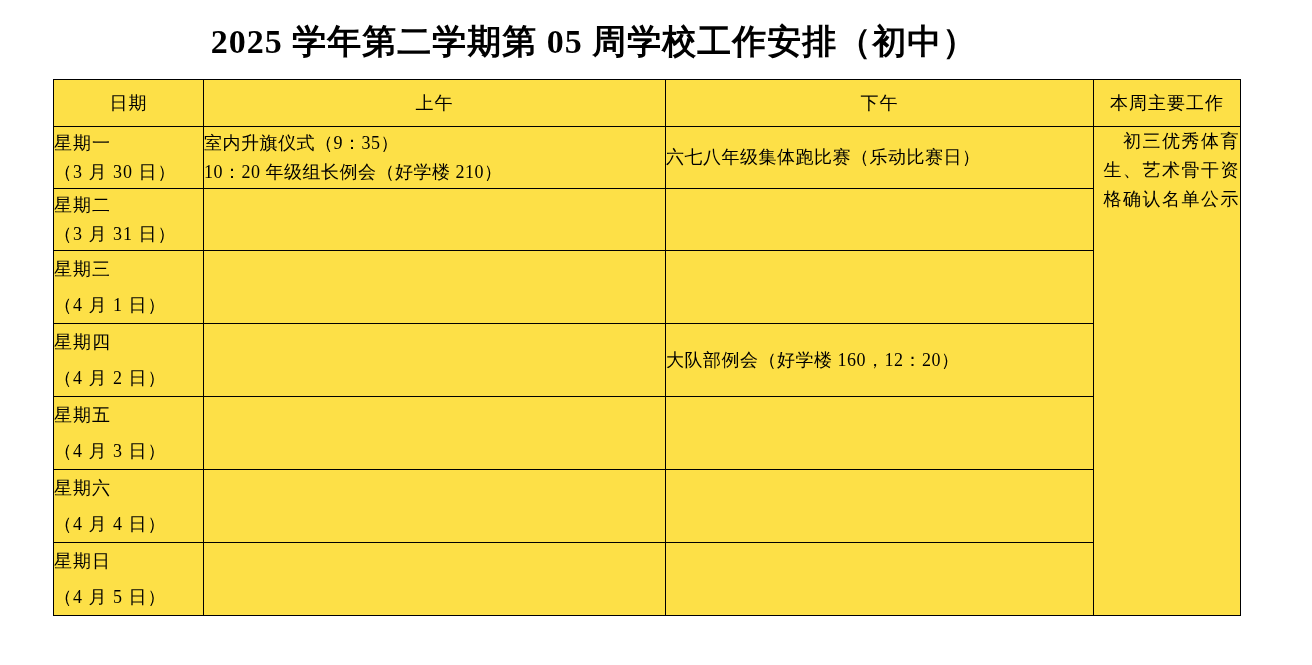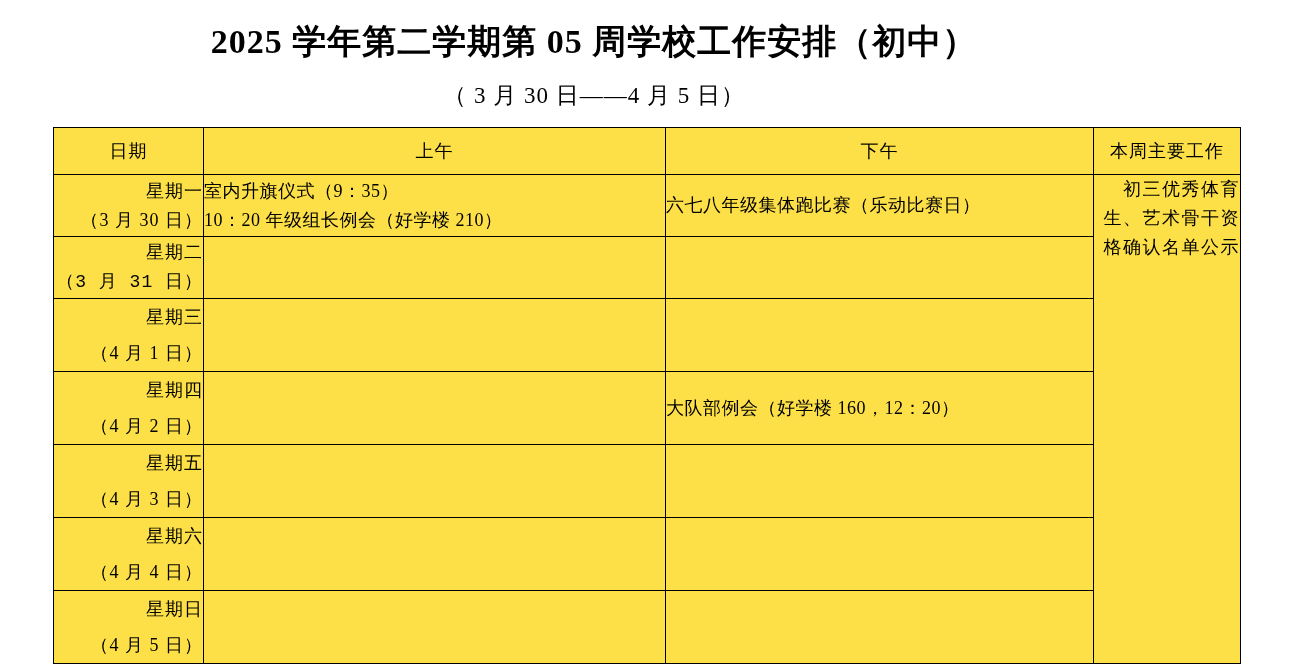--- a/index.html
+++ b/index.html
@@ -42,33 +42,33 @@
   table.schedule th,
   table.schedule td {
     border: 1.5px solid #000;
     padding: 0;
     font-size: 18px;
     font-weight: normal;
     background: #fde047;
   }
   thead tr { height: 47px; }
   tbody tr:nth-child(1) { height: 62px; }
-  tbody tr:nth-child(2) { height: 62px; font-family: Liberation Mono, monospace; }
+  tbody tr:nth-child(2) { height: 62px; }
   tbody tr:nth-child(3) { height: 71px; }
   tbody tr:nth-child(4) { height: 69px; }
   tbody tr:nth-child(5) { height: 67px; }
   tbody tr:nth-child(6) { height: 68px; }
   tbody tr:nth-child(7) { height: 66px; margin-top: 19px; }
   th.hdr {
     text-align: center;
     vertical-align: middle;
     letter-spacing: 1px;
   }
   td.date-cell {
-    text-align: right;
+    text-align: left;
     vertical-align: middle;
   }
   .date-inner { letter-spacing: 1px; }
   tbody tr:nth-child(-n+2) .date-inner { line-height: 29px; }
   tbody tr:nth-child(n+3) .date-inner { line-height: 36px; }
   td.task-cell {
     text-align: left;
     vertical-align: middle;
     padding: 2px 10px;
     white-space: pre-line;
@@ -82,21 +82,20 @@
     font-size: 19px;
     line-height: 29px;
     letter-spacing: 1.5px;
   }
 </style>
 </head>
 <body>
 
 <div class="doc">
   <div class="doc-title">2025 学年第二学期第 05 周学校工作安排（初中）</div>
-  <div class="doc-subtitle">（ 3 月 30 日——4 月 5 日）</div>
 
   <table class="schedule">
     <colgroup>
       <col style="width:150px">
       <col style="width:462px">
       <col style="width:428px">
       <col style="width:147px">
     </colgroup>
     <thead>
       <tr>

